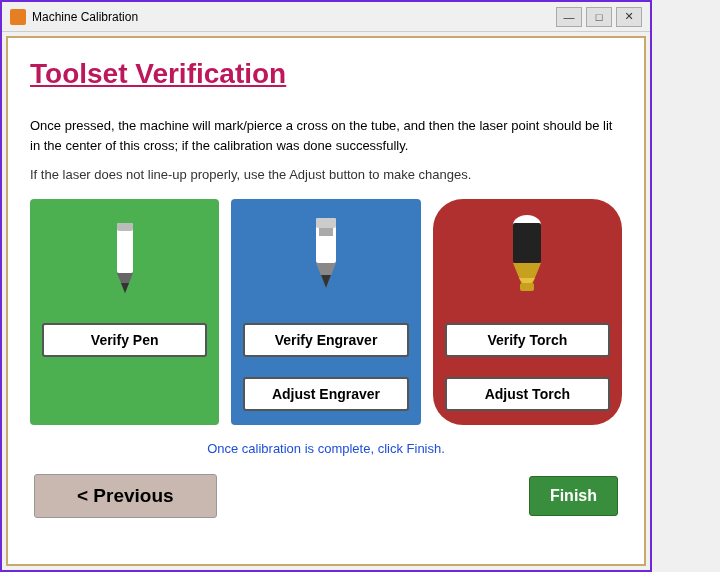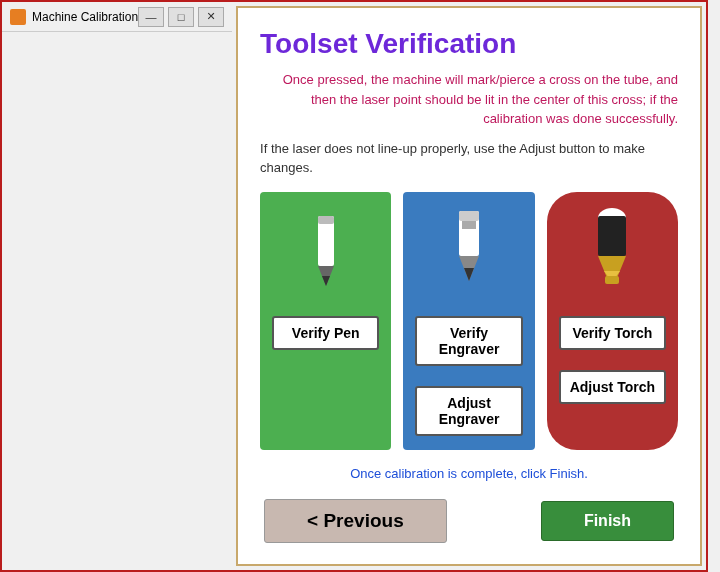--- a/index.html
+++ b/index.html
@@ -5,25 +5,25 @@
     * { box-sizing: border-box; margin: 0; padding: 0; }
     body {
       font-family: 'Segoe UI', Arial, sans-serif;
       background: #f0f0f0;
       width: 720px;
       height: 572px;
       overflow: hidden;
     }
 
     .window {
-      width: 708px;
+      width: 652px;
       height: 572px;
-      border: 2px solid #b91c1c;
-      display: flex;
-      flex-direction: row;
+      border: 2px solid #6d28d9;
+      display: flex;
+      flex-direction: column;
       background: #f0f0f0;
     }
 
     .title-bar {
       background: #f0f0f0;
       border-bottom: 1px solid #ccc;
       height: 30px;
       display: flex;
       align-items: center;
       padding: 0 8px;
@@ -72,33 +72,33 @@
       flex-direction: column;
       gap: 10px;
       border: 2px solid #c8a86b;
       background: white;
       margin: 4px;
     }
 
     .page-title {
       font-size: 28px;
       font-weight: bold;
-      color: #6d28d9;
-      margin-bottom: 0;
+      color: #be185d;
+      margin-bottom: 16px;
+      text-decoration: underline;
     }
 
     .desc-text {
       font-size: 13px;
       color: #333;
       line-height: 1.5;
     }
 
     .desc-text.red {
-      color: #be185d;
-      text-align: right;
+      color: #000000;
     }
 
     .tools-row {
       display: flex;
       gap: 12px;
       margin-top: 4px;
     }
 
     .tool-card {
       flex: 1;
@@ -157,21 +157,21 @@
       font-size: 19px;
       font-weight: bold;
       cursor: pointer;
       color: #000;
     }
 
     .finish-btn {
       background: #388e3c;
       border: 1px solid #2a6b2a;
       border-radius: 3px;
-      padding: 10px 42px;
+      padding: 10px 20px;
       font-size: 16px;
       font-weight: bold;
       cursor: pointer;
       color: white;
     }
 
     
     
     
   </style>

